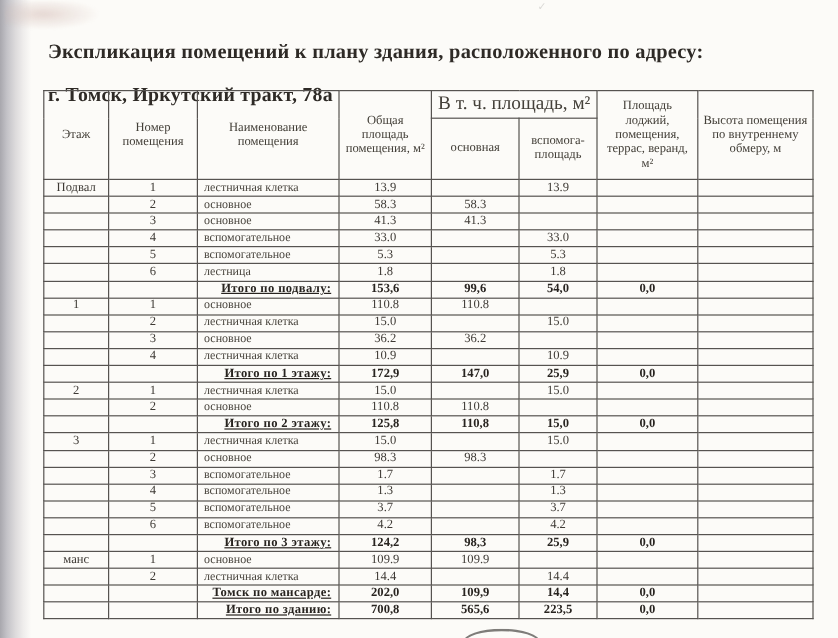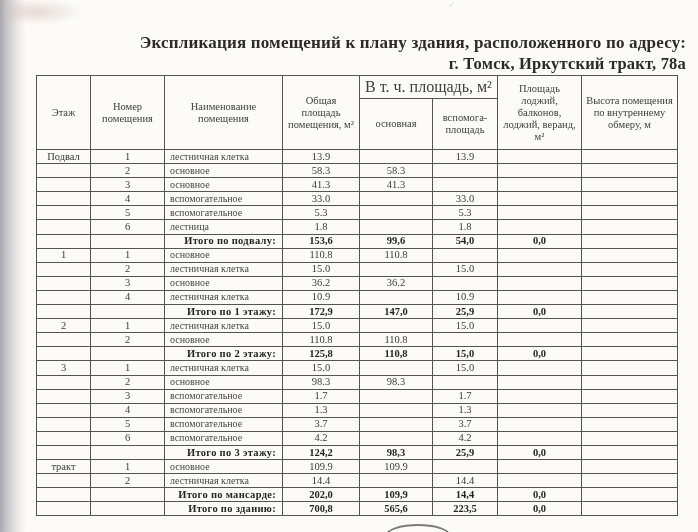--- a/index.html
+++ b/index.html
@@ -30,25 +30,25 @@
   }
   
   .stamp-arc {
     position: absolute; left: 386px; top: 524px; width: 60px; height: 18px;
     border: 2px solid rgba(72,70,67,0.7);
     border-radius: 50%;
     clip-path: inset(0 0 62% 0);
   }
   .title {
     position: absolute; left: 40px; right: 12px; top: 33px;
-    text-align: right; font-weight: bold; color: #2e2a26;
+    text-align: left; font-weight: bold; color: #2e2a26;
     letter-spacing: 0.2px;
   }
   .title .l1 { font-size: 17px; line-height: 19px; }
-  .title .l2 { font-size: 16.5px; line-height: 18px; margin-top: 3px; }
+  .title .l2 { font-size: 16.5px; line-height: 18px; margin-top: 18px; }
 
   table.explication {
     position: absolute; left: 36px; top: 75px;
     width: 641px;
     border-collapse: collapse; table-layout: fixed;
     color: #3e3a35;
   }
   table.explication th, table.explication td {
     border: 1px solid #565350;
     overflow: hidden;
@@ -70,21 +70,21 @@
     white-space: nowrap;
     vertical-align: middle;
   }
   tbody td.name {
     text-align: left; padding-left: 5px; font-size: 10px; color: #4a463f;
   }
   tbody tr.total-row td {
     font-weight: bold; color: #282420;
   }
   tbody tr.total-row td.name {
-    text-align: right; padding-right: 6px; font-size: 10.5px; letter-spacing: 0.3px; color: #282420;
+    text-align: right; padding-right: 6px; font-size: 10.5px; letter-spacing: 0.3px; color: #282420; text-decoration: underline;
   }
 </style>
 </head>
 <body>
 
 <div class="page">
 
   <div class="edge-band"></div>
   <div class="corner-smudge"></div>
   <div class="tick-artifact">✓</div>
@@ -105,21 +105,21 @@
       <col style="width:84px">
       <col style="width:96px">
     </colgroup>
     <thead>
       <tr>
         <th rowspan="2">Этаж</th>
         <th rowspan="2">Номер помещения</th>
         <th rowspan="2">Наименование помещения</th>
         <th rowspan="2">Общая площадь помещения, м²</th>
         <th colspan="2" class="group-header">В т. ч. площадь, м²</th>
-        <th rowspan="2">Площадь лоджий, балконов, лоджий, веранд, м²</th>
+        <th rowspan="2">Площадь лоджий, помещения, террас, веранд, м²</th>
         <th rowspan="2">Высота помещения по внутреннему обмеру, м</th>
       </tr>
       <tr>
         <th style="height:48px">основная</th>
         <th>вспомога- площадь</th>
       </tr>
     </thead>
     <tbody>
         <tr>
           <td>Подвал</td>
@@ -335,21 +335,21 @@
           <td></td>
           <td></td>
           <td class="name">Итого по 3 этажу:</td>
           <td>124,2</td>
           <td>98,3</td>
           <td>25,9</td>
           <td>0,0</td>
           <td></td>
         </tr>
         <tr>
-          <td>тракт</td>
+          <td>манс</td>
           <td>1</td>
           <td class="name">основное</td>
           <td>109.9</td>
           <td>109.9</td>
           <td></td>
           <td></td>
           <td></td>
         </tr>
         <tr>
           <td></td>
@@ -357,21 +357,21 @@
           <td class="name">лестничная клетка</td>
           <td>14.4</td>
           <td></td>
           <td>14.4</td>
           <td></td>
           <td></td>
         </tr>
         <tr class="total-row">
           <td></td>
           <td></td>
-          <td class="name">Итого по мансарде:</td>
+          <td class="name">Томск по мансарде:</td>
           <td>202,0</td>
           <td>109,9</td>
           <td>14,4</td>
           <td>0,0</td>
           <td></td>
         </tr>
         <tr class="total-row">
           <td></td>
           <td></td>
           <td class="name">Итого по зданию:</td>

